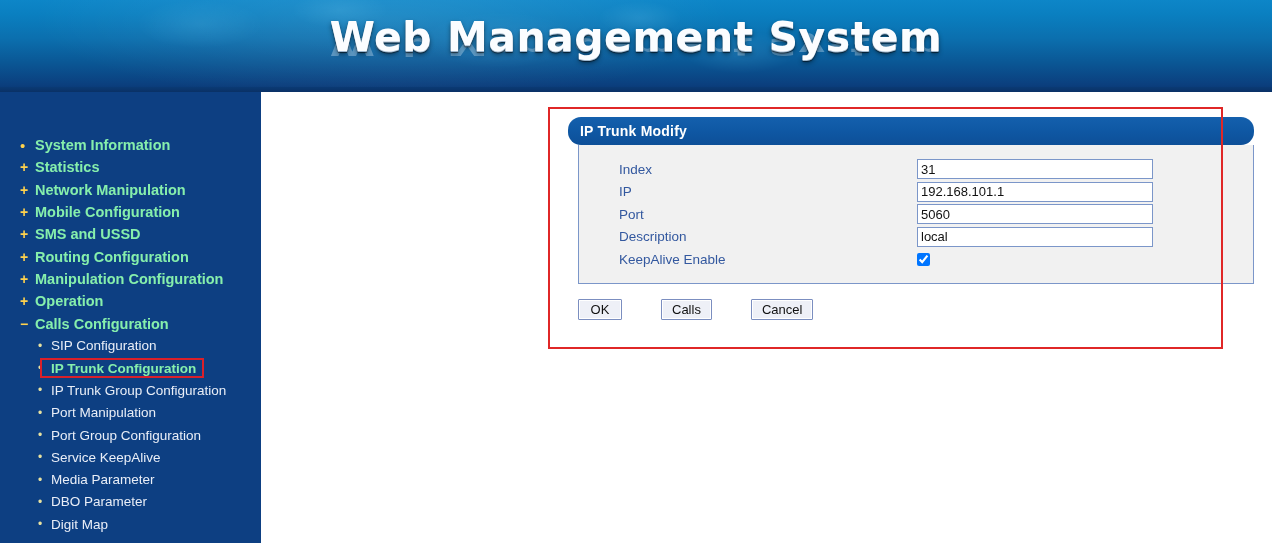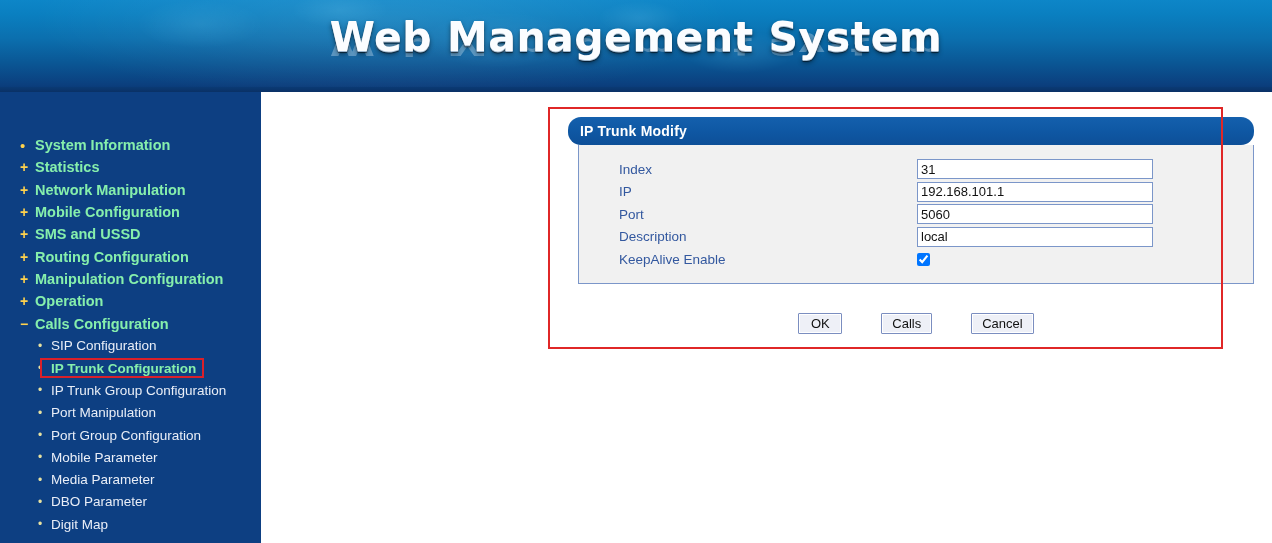--- a/index.html
+++ b/index.html
@@ -235,23 +235,23 @@
     outline: none;
   }
   .form-row input[type="checkbox"] {
     width: 13px;
     height: 13px;
     margin: 0;
   }
 
   .dialog-actions {
     display: flex;
-    justify-content: center;
+    justify-content: flex-start;
     gap: 39px;
-    margin-top: 29px;
+    margin-top: 15px;
     margin-left: 10px;
     width: 676px;
     box-sizing: border-box;
   }
   .btn {
     min-width: 44px;
     height: 21px;
     padding: 0 10px;
     font-size: 13px;
     font-family: "Liberation Sans", sans-serif;
@@ -342,21 +342,21 @@
       <span class="label">Port Manipulation</span>
     </div>
 
     <div class="submenu-item">
       <span class="bullet">•</span>
       <span class="label">Port Group Configuration</span>
     </div>
 
     <div class="submenu-item">
       <span class="bullet">•</span>
-      <span class="label">Mobile Parameter</span>
+      <span class="label">Service KeepAlive</span>
     </div>
 
     <div class="submenu-item">
       <span class="bullet">•</span>
       <span class="label">Media Parameter</span>
     </div>
 
     <div class="submenu-item">
       <span class="bullet">•</span>
       <span class="label">DBO Parameter</span>

